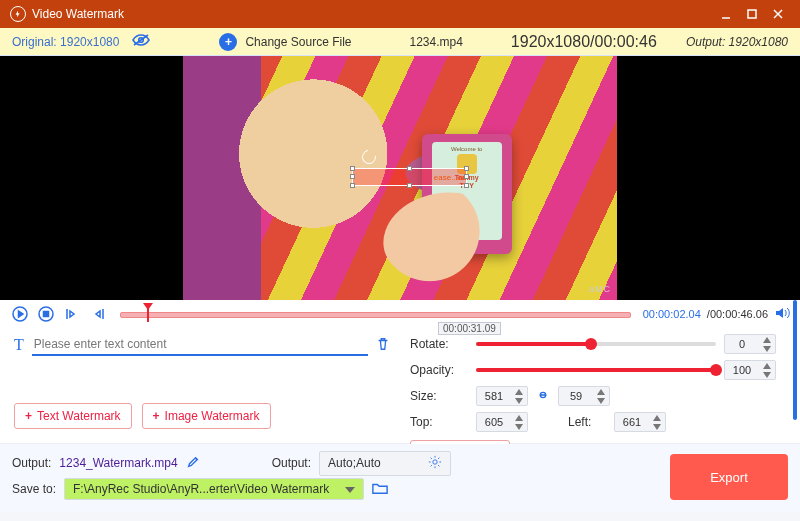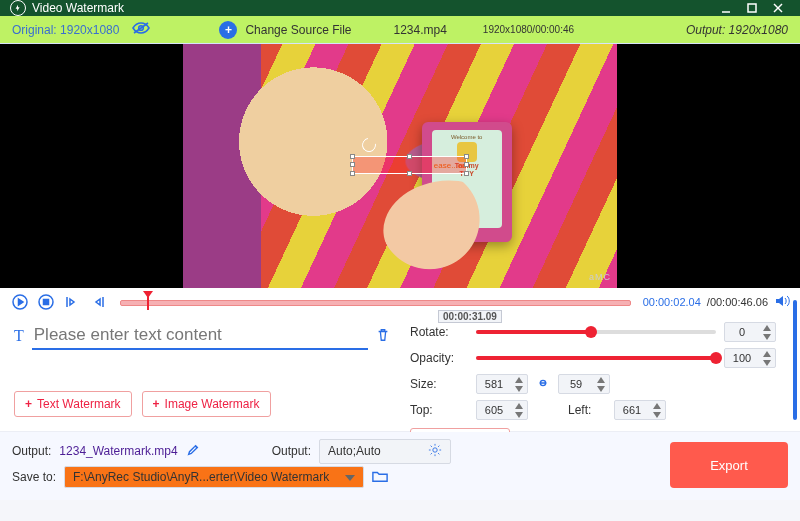--- a/index.html
+++ b/index.html
@@ -1,29 +1,29 @@
 <!DOCTYPE html>
 <html><head>
 <meta charset="utf-8">
 <style>
   * { box-sizing: border-box; margin: 0; padding: 0; font-family: -apple-system, "Segoe UI", Arial, sans-serif; }
   body { width: 800px; height: 521px; background: #f5f6fa; overflow: hidden; font-size: 12px; color: #333; }
-  .titlebar { height: 16px; background: #14532d; display: flex; align-items: center; padding: 0 10px; color: #fff; }
+  .titlebar { height: 28px; background: #c2410c; display: flex; align-items: center; padding: 0 10px; color: #fff; }
   .titlebar .logo { width: 16px; height: 16px; border: 1.5px solid #fff; border-radius: 50%; display: flex; align-items: center; justify-content: center; margin-right: 6px; }
   .titlebar .logo svg { width: 8px; height: 8px; fill: #fff; }
   .titlebar .title { font-size: 12px; flex: 1; }
   .winbtn { width: 24px; height: 24px; display: flex; align-items: center; justify-content: center; margin-left: 2px; }
   .winbtn svg { width: 12px; height: 12px; stroke: #fff; stroke-width: 1.5; fill: none; }
-  .toolbar { height: 28px; background: #bef264; display: flex; align-items: center; padding: 0 12px; gap: 8px; border-bottom: 1px solid #d7e3fb; }
+  .toolbar { height: 28px; background: #fef9c3; display: flex; align-items: center; padding: 0 12px; gap: 8px; border-bottom: 1px solid #d7e3fb; }
   .orig { color: #3a6fcf; font-size: 12px; }
   .eye-icon { color: #3a6fcf; margin-left: 4px; }
   .plus-btn { width: 18px; height: 18px; border-radius: 50%; background: #2a6ee6; color: #fff; display: flex; align-items: center; justify-content: center; font-weight: bold; margin-left: 60px; }
   .src-label { color: #333; font-size: 12px; }
-  .filename { margin-left: 34px; font-size: 12px; color: #333; }
-  .res-dur { margin-left: 28px; font-size: 10px; color: #333; }
+  .filename { margin-left: 50px; font-size: 12px; color: #333; }
+  .res-dur { margin-left: 40px; font-size: 16px; color: #333; }
   .out-label { margin-left: auto; font-size: 12px; color: #333; font-style: italic; }
   .preview { height: 244px; background: #000; display: flex; align-items: center; justify-content: center; position: relative; }
   .preview-frame { width: 434px; height: 244px; position: relative; overflow: hidden;
     background:
       radial-gradient(circle at 30% 40%, #efcfa0 0 22%, transparent 22%),
       radial-gradient(ellipse at 62% 48%, #b85c8e 0 12%, transparent 12.5%),
       linear-gradient(90deg, #9b3c86 0 18%, transparent 18%),
       repeating-linear-gradient(115deg, #e7d23a 0 30px, #e23a8a 30px 60px, #e04b37 60px 90px);
   }
   .preview-card { position:absolute; left:55%; top:32%; width:90px; height:120px; background:#d14b8c; border-radius:6px; box-shadow:0 4px 12px rgba(0,0,0,.35); }
@@ -37,35 +37,35 @@
   .sel-box .h { position:absolute; width:5px; height:5px; background:#fff; border:1px solid #888; }
   .h.tl{top:-3px;left:-3px}.h.tm{top:-3px;left:calc(50% - 3px)}.h.tr{top:-3px;right:-3px}
   .h.ml{top:calc(50% - 3px);left:-3px}.h.mr{top:calc(50% - 3px);right:-3px}
   .h.bl{bottom:-3px;left:-3px}.h.bm{bottom:-3px;left:calc(50% - 3px)}.h.br{bottom:-3px;right:-3px}
   .sel-text { font-size:8px; color:#e51; }
   .rot-handle { position:absolute; left:calc(39% + 10px); top:calc(46% - 18px); width:14px;height:14px;border:1.5px solid #fff;border-radius:50%;border-top-color:transparent;transform:rotate(35deg);}
   
   .controls { height: 28px; display:flex; align-items:center; padding:0 10px; gap:6px; background:#fff; }
   .ctrl-icon { width:20px; height:20px; display:flex; align-items:center; justify-content:center; color:#2a6ee6; }
   .ctrl-icon svg { width:16px;height:16px; stroke:#2a6ee6; stroke-width:1.5; fill:none; }
-  .timeline { flex:1; height:20px; position:relative; margin:0 6px;font-weight:bold; }
+  .timeline { flex:1; height:20px; position:relative; margin:0 6px; }
   .tl-base { position:absolute; left:0; right:0; top:8px; height:6px; background:#f6b0b3; border:1px solid #e88; border-radius:2px; }
   .tl-marker { position:absolute; left:28px; top:-1px; width:0;height:0; }
   .tl-marker:before { content:""; position:absolute; left:-5px; top:0; border:5px solid transparent; border-top:7px solid #e23; }
   .tl-marker:after { content:""; position:absolute; left:-1px; top:5px; width:2px; height:14px; background:#e23; }
   .tl-tip { position:absolute; left:318px; top:18px; background:#f2f4f8; border:1px solid #c5c9d4; padding:0 4px; font-size:10px; color:#555; }
   .tc { color:#2a6ee6; font-size:11px; }
   .tc2 { color:#333; font-size:11px; }
   .spk svg{width:16px;height:16px;fill:#2a6ee6;}
   
   .mid { display:flex; background:#fff; height:116px; border-bottom:1px solid #eceef5; }
   .left-pane { width:50%; padding:6px 10px 6px 14px; display:flex; flex-direction:column; }
   .input-row { display:flex; align-items:center; gap:8px; }
   .T { color:#2a6ee6; font-family:"Times New Roman",serif; font-size:16px; }
-  .txt-in { flex:1; border:none; border-bottom:2px solid #2a6ee6; padding:3px 2px; font-size:17px; color:#6d28d9; background:transparent; }
+  .txt-in { flex:1; border:none; border-bottom:2px solid #2a6ee6; padding:3px 2px; font-size:12px; color:#6d28d9; background:transparent; }
   .txt-in::placeholder{color:#777;}
   .trash svg{width:14px;height:14px;stroke:#2a6ee6;fill:none;stroke-width:1.5;}
   .wm-btn-bar { margin-top:auto; padding-bottom:8px; display:flex; gap:10px; }
   .wm-btn { border:1px solid #f0a0a0; color:#e24; background:#fff; border-radius:3px; padding:5px 10px; font-size:12px; display:flex; align-items:center; gap:5px; }
   .wm-btn span.plus{font-weight:bold;}
   .right-pane { width:50%; padding:6px 24px 8px 10px; display:flex; flex-direction:column; gap:6px; }
   .rp-row { display:flex; align-items:center; gap:8px; font-size:12px; }
   .rp-lbl { width:58px; color:#333; }
   .slider { flex:1; height:4px; background:#ddd; border-radius:2px; position:relative; }
   .slider .fill { position:absolute; left:0; top:0; bottom:0; background:#e23; border-radius:2px; }
@@ -80,21 +80,21 @@
   .reset-btn { margin-top:2px; width:100px; border:1px solid #f0a0a0; color:#e24; background:#fff; border-radius:3px; padding:4px 0; font-size:12px; text-align:center; }
   .side-scroll { position:absolute; right:3px; top:300px; width:4px; height:120px; background:#2a6ee6; border-radius:2px; }
   
   .footer { background:#f6f8ff; padding:6px 12px 10px 12px; position:relative; }
   .f-row { display:flex; align-items:center; gap:8px; font-size:12px; height:26px; }
   .f-lbl { color:#333; }
   .f-val { color:#4c1d95; }
   .pencil svg{width:14px;height:14px;stroke:#2a6ee6;fill:none;stroke-width:1.6;}
   .sel-box-ui { background:#f2f4f8; border:1px solid #d6dae3; border-radius:2px; padding:3px 8px; display:flex; align-items:center; gap:6px; font-size:12px; color:#333; }
   .gear svg{width:14px;height:14px;stroke:#2a6ee6;fill:#2a6ee6;}
-  .dd { width:300px; background:#f97316; border:1px solid #d6dae3; border-radius:2px; padding:3px 8px; font-size:12px; display:flex; align-items:center; }
+  .dd { width:300px; background:#bef264; border:1px solid #d6dae3; border-radius:2px; padding:3px 8px; font-size:12px; display:flex; align-items:center; }
   .dd .caret{margin-left:auto;}
   .folder svg{width:16px;height:14px;stroke:#2a6ee6;fill:none;stroke-width:1.6;}
   .export { position:absolute; right:12px; bottom:12px; top:10px; width:118px; background:#ff5a4d; color:#fff; border-radius:4px; display:flex; align-items:center; justify-content:center; font-size:13px; }
 </style>
 </head>
 <body>
 
 <div class="titlebar">
   <div class="logo">
       <svg viewBox="0 0 10 10">

